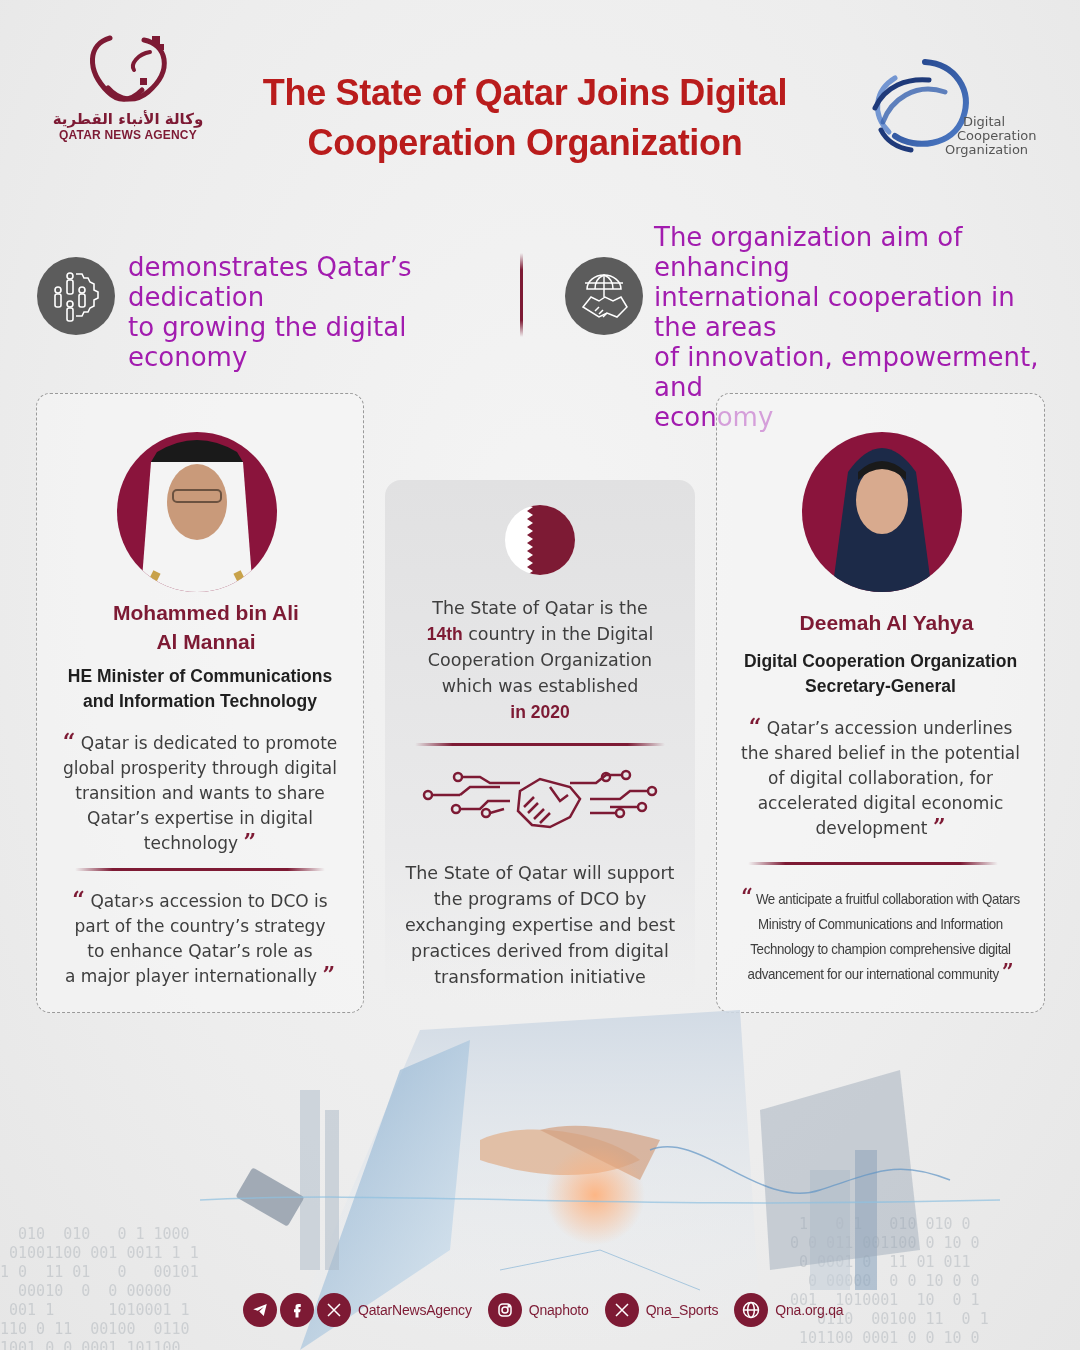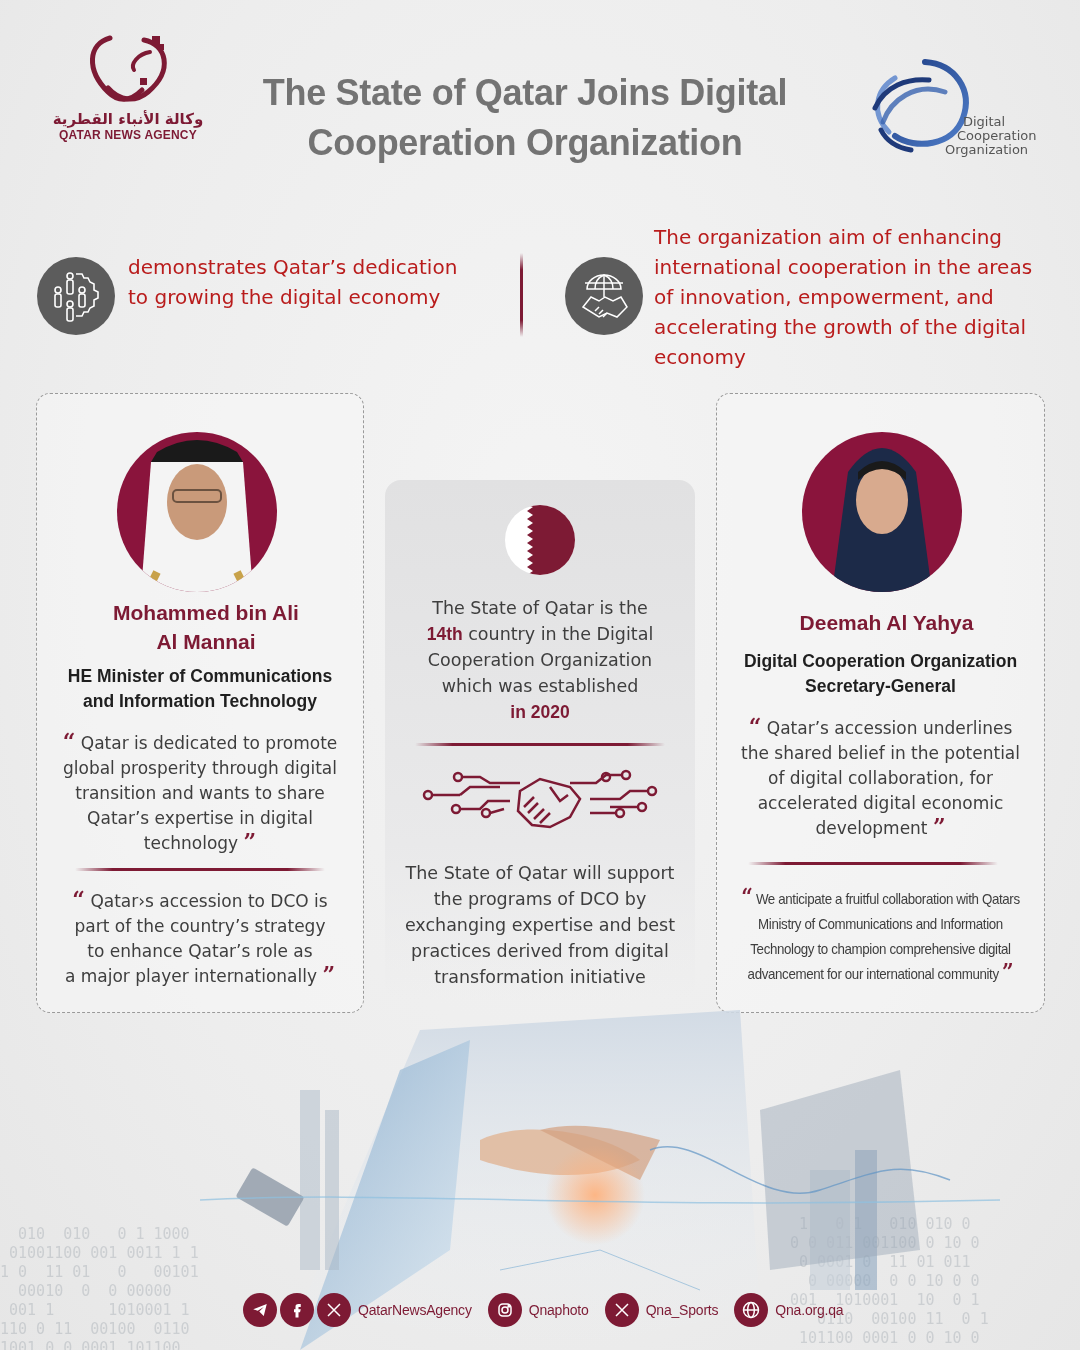--- a/index.html
+++ b/index.html
@@ -11,30 +11,30 @@
   }
   .abs { position: absolute; }
 
   
   .qna-logo { left: 48px; top: 30px; width: 160px; text-align: center; }
   .qna-logo svg { display: block; margin: 0 auto; }
   .qna-ar { font-family: "DejaVu Sans", sans-serif; font-size: 15px; color: #7d1a34; font-weight: bold; margin-top: 2px; direction: rtl; }
   .qna-en { font-family: "Liberation Sans", sans-serif; font-size: 12px; color: #7d1a34; font-weight: bold; letter-spacing: 0.2px; }
 
   .title { left: 225px; top: 68px; width: 600px; text-align: center; font-family: "Liberation Sans", sans-serif;
-    font-weight: bold; font-size: 36px; line-height: 50px; color: #737373; letter-spacing: -0.3px; }
+    font-weight: bold; font-size: 36px; line-height: 50px; color: #b91c1c; letter-spacing: -0.3px; }
 
   .dco-logo { left: 855px; top: 50px; width: 200px; height: 115px; }
   .dco-text { left: 945px; top: 115px; font-family: "DejaVu Sans", sans-serif; font-size: 13px; line-height: 14px; color: #555; }
   .dco-text div:nth-child(1) { padding-left: 18px; }
   .dco-text div:nth-child(2) { padding-left: 12px; }
 
   
   .icon-circle { width: 78px; height: 78px; border-radius: 50%; background: #5c5c5c; display: flex; align-items: center; justify-content: center; }
-  .intro-text { font-size: 20px; line-height: 30px; color: #b91c1c; }
+  .intro-text { font-size: 26px; line-height: 30px; color: #a21caf; }
   .divider-v { left: 520px; top: 253px; width: 3px; height: 84px; background: linear-gradient(to bottom, transparent, #7d1a34 20%, #7d1a34 80%, transparent); }
 
   
   .card { border: 1.5px dashed #9a9a9a; border-radius: 14px; background: rgba(247,247,247,0.6); }
   .portrait { width: 160px; height: 160px; border-radius: 50%; background: #8a143c; overflow: hidden; position: absolute; }
   .name { font-family: "Liberation Sans", sans-serif; font-weight: bold; font-size: 21px; line-height: 29px; color: #7d1a34; text-align: center; padding-left: 12px; }
   .role { font-family: "Liberation Sans", sans-serif; font-weight: bold; font-size: 17.5px; line-height: 25px; color: #1f1f1f; text-align: center; }
   .quote { font-size: 17px; line-height: 25px; color: #3e3e3e; text-align: center; }
   .quote.small { font-family: "Liberation Sans", sans-serif; font-size: 14.5px; line-height: 25px; letter-spacing: -0.4px; transform: scaleX(0.92); }
   .qm { font-family: "DejaVu Serif", serif; font-weight: bold; color: #7d1a34; font-size: 22px; line-height: 10px; }
@@ -122,21 +122,20 @@
       <path d="M20 22 C20 14, 24 10, 29 8 C34 10, 38 14, 38 22"></path>
     <line x1="10" y1="16" x2="48" y2="16"></line>
     <path d="M8 40 L16 30 L24 34 L30 30 L38 34 L46 30 L52 40 L42 50 L32 46 L24 50 Z"></path>
     <path d="M20 44 l4 -4 M24 47 l4 -4 M28 50 l4 -4"></path>
   </svg>
 </div>
 <div class="abs intro-text" style="left:654px; top:222px; width:400px;">
   <div>The organization aim of enhancing</div>
   <div>international cooperation in the areas</div>
   <div>of innovation, empowerment, and</div>
-  <div>accelerating the growth of the digital</div>
   <div>economy</div>
 </div>
 
 <div class="abs card" style="left:36px; top:393px; width:328px; height:620px;"></div>
 <div class="portrait" style="left:117px; top:432px;">
   <svg width="160" height="160" viewBox="0 0 160 160">
     <path d="M40 20 Q80 -4 120 20 L126 30 L34 30 Z" fill="#1a1a1a"></path>
     <path d="M34 30 L126 30 L136 160 L24 160 Z" fill="#f4f4f4"></path>
     <ellipse cx="80" cy="70" rx="30" ry="38" fill="#c99a7a"></ellipse>
     <rect x="56" y="58" width="48" height="12" rx="4" fill="none" stroke="#6b5240" stroke-width="2"></rect>

